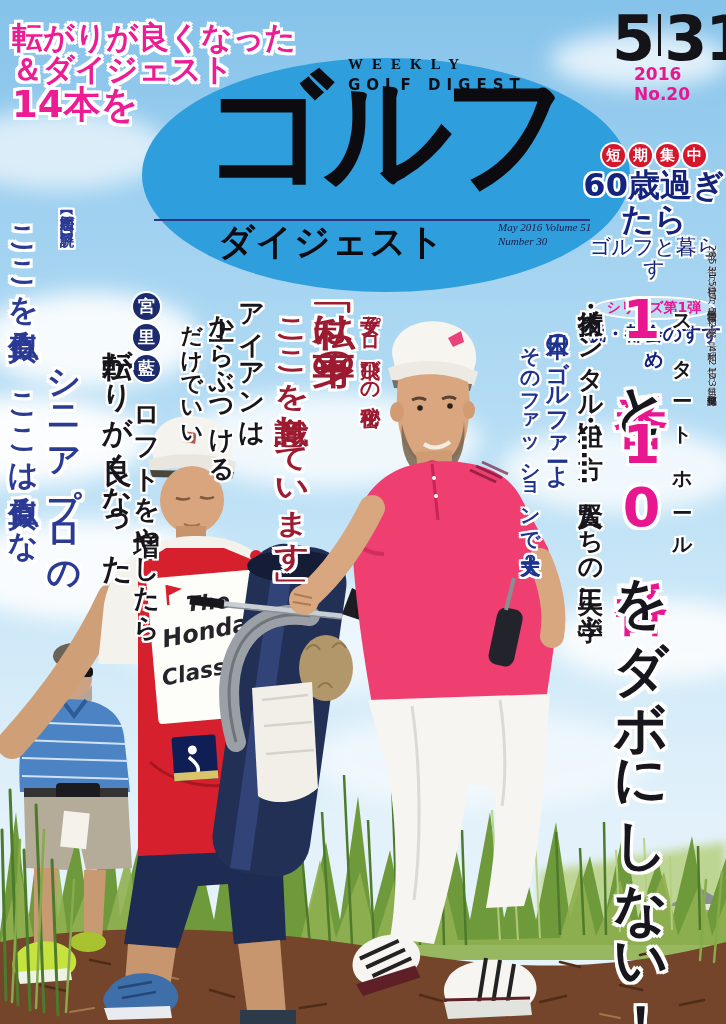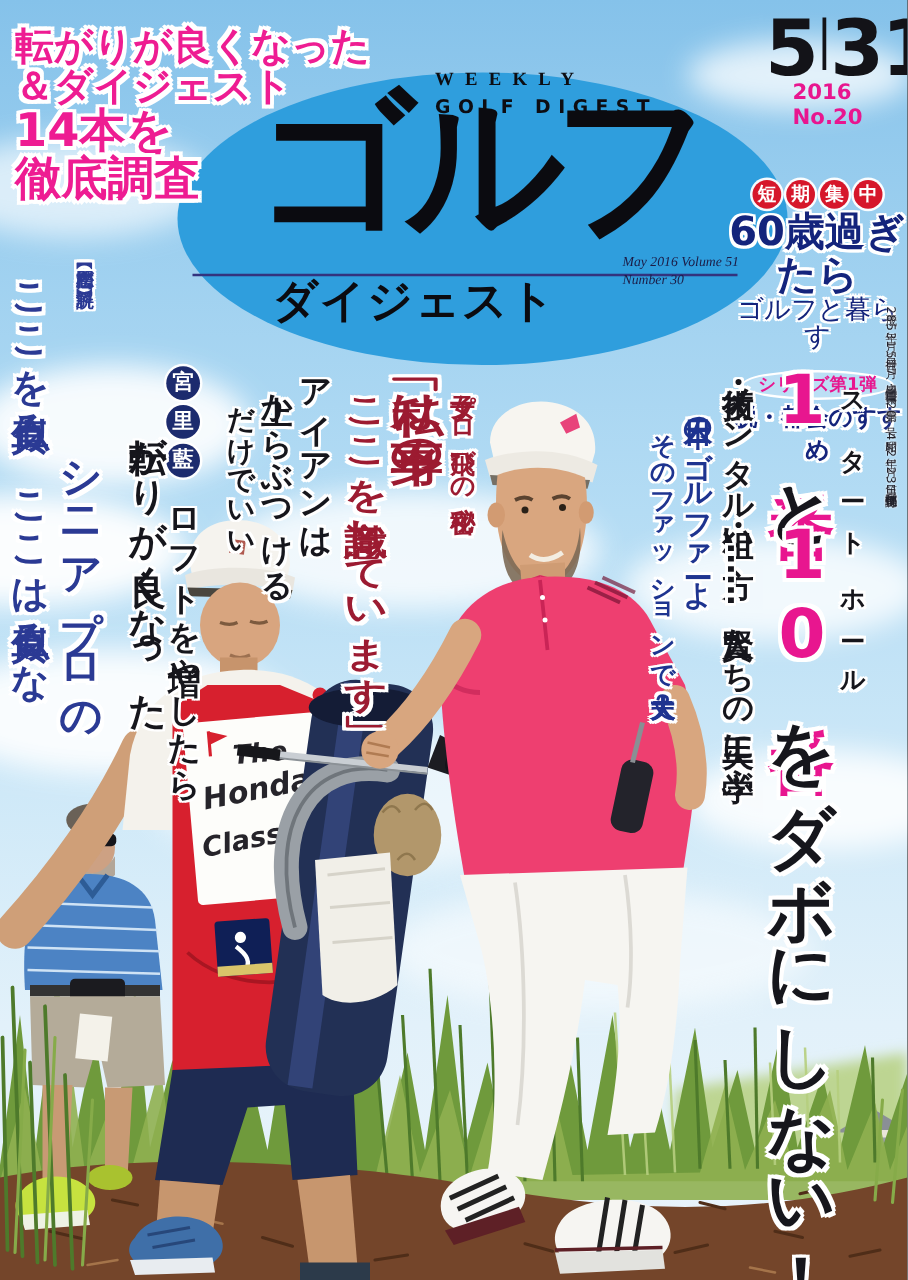--- a/index.html
+++ b/index.html
@@ -16,21 +16,21 @@
   
   #photo{position:absolute;left:0;top:0;z-index:1;}
 
   
   .oval{left:142px;top:58px;width:488px;height:234px;background:#2f9edd;border-radius:50%;z-index:2;}
   .weekly{left:348px;top:56px;font-size:15px;font-weight:bold;letter-spacing:9px;color:#0d0d12;z-index:3;font-family:Liberation Serif, serif;}
   .gdigest{left:348px;top:76px;font-size:15px;font-weight:bold;letter-spacing:6px;color:#0d0d12;z-index:3;}
   .biglogo{left:140px;top:66px;width:486px;text-align:center;font-size:126px;font-weight:900;letter-spacing:-10px;color:#0b0b10;z-index:3;line-height:1;transform:scaleY(1.04);transform-origin:top;}
   .mastrule{left:154px;top:219px;width:436px;height:2px;background:#33337e;z-index:3;}
   .logosub{left:218px;top:224px;font-size:36px;font-weight:900;letter-spacing:1px;color:#0b0b10;z-index:3;line-height:1;}
-  .volnote{left:498px;top:204px;font-family:"Liberation Serif",serif;font-style:italic;font-size:11px;color:#1c1c46;z-index:3;line-height:1.25;}
+  .volnote{left:498px;top:221px;font-family:"Liberation Serif",serif;font-style:italic;font-size:11px;color:#1c1c46;z-index:3;line-height:1.25;}
 
   
   .cdate{left:612px;top:8px;display:flex;align-items:flex-start;color:#131318;z-index:5;}
   .cdate .num{font-size:62px;font-weight:800;line-height:1;letter-spacing:-2px;}
   .cdate .bar{width:3px;height:42px;background:#131318;margin:6px 3px 0 5px;}
   .issueno{left:634px;top:64px;font-size:17px;font-weight:bold;color:#e8168f;z-index:5;letter-spacing:0;}
 
   
   .celeb{left:12px;top:22px;color:#ee1c92;font-weight:900;z-index:6;line-height:1.03;}
   .celeb .s{font-size:31px;}
@@ -328,21 +328,20 @@
     <span class="num">5</span>
     <span class="bar"></span>
     <span class="num">31</span>
   </div>
   <div class="abs issueno">2016 No.20</div>
 
   <div class="abs celeb ow3">
     <div class="s">転がりが良くなった</div>
     <div class="s">＆ダイジェスト</div>
     <div class="b">14本を</div>
-    <div class="b">徹底調査</div>
   </div>
 
   <div class="abs serial">
     <div class="badges">
       <span class="badge">短</span>
       <span class="badge">期</span>
       <span class="badge">集</span>
       <span class="badge">中</span>
     </div>
     <div class="l1 ow2">60歳過ぎたら</div>

